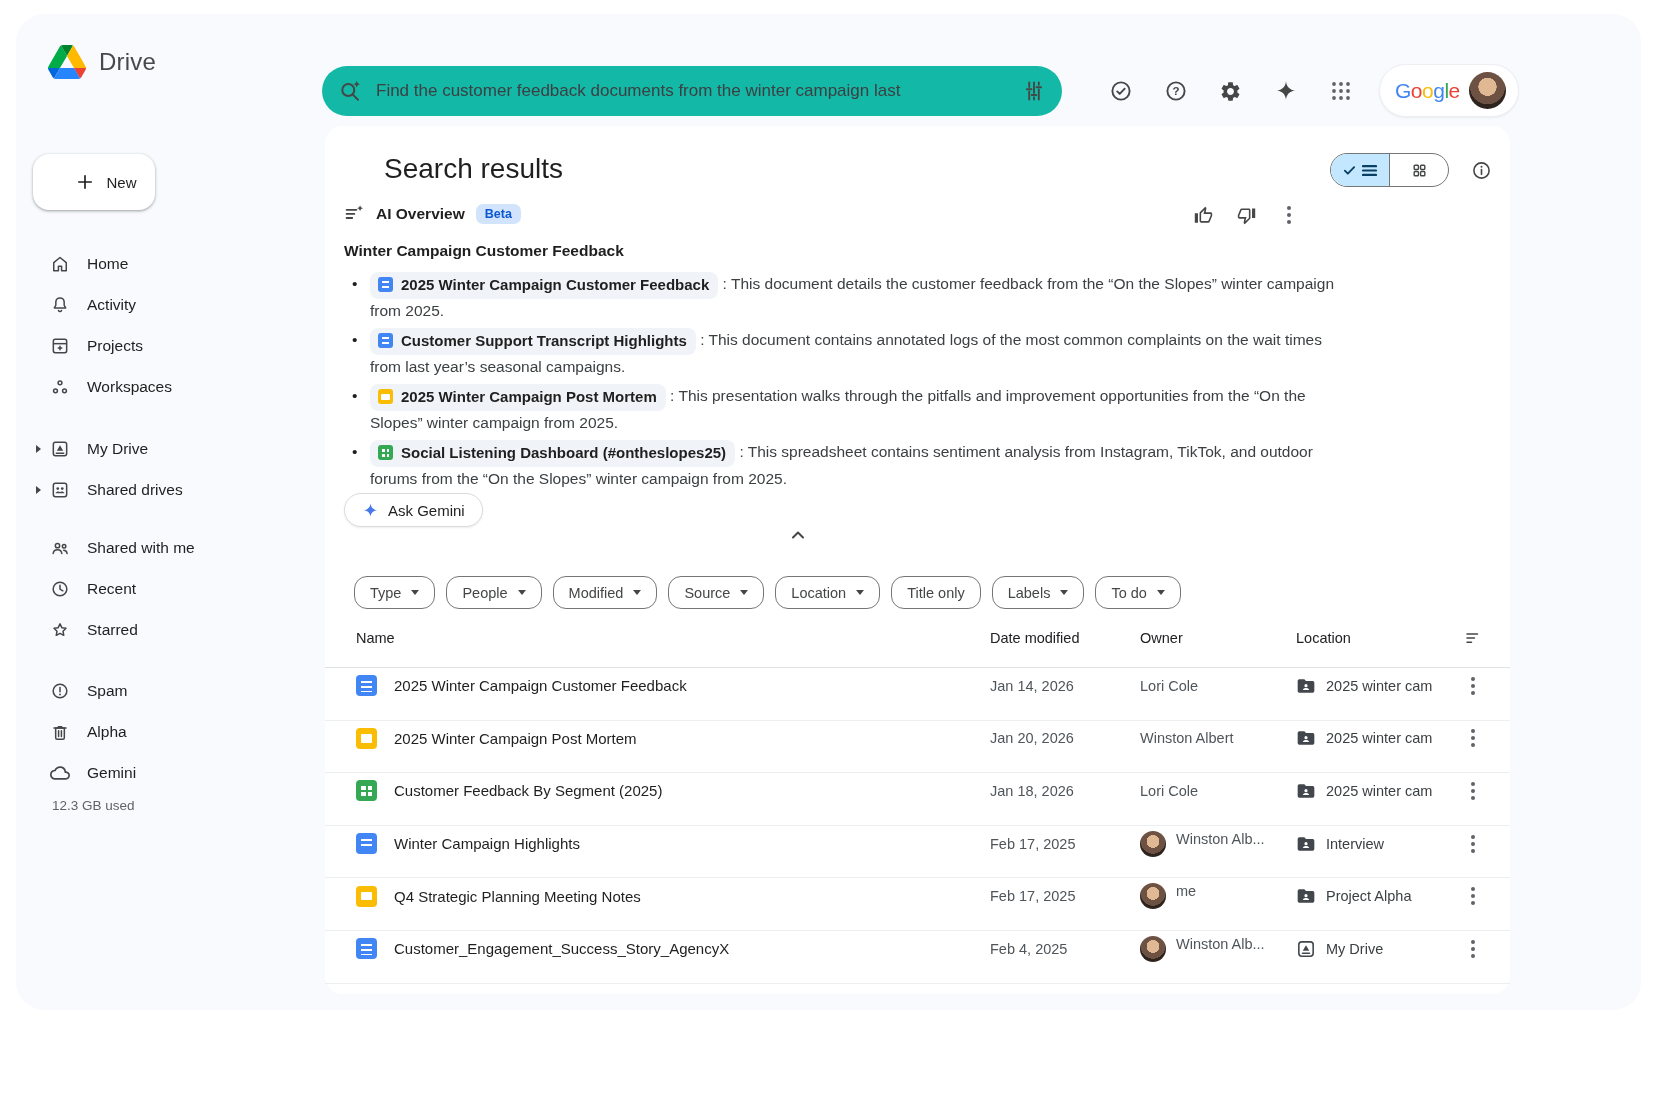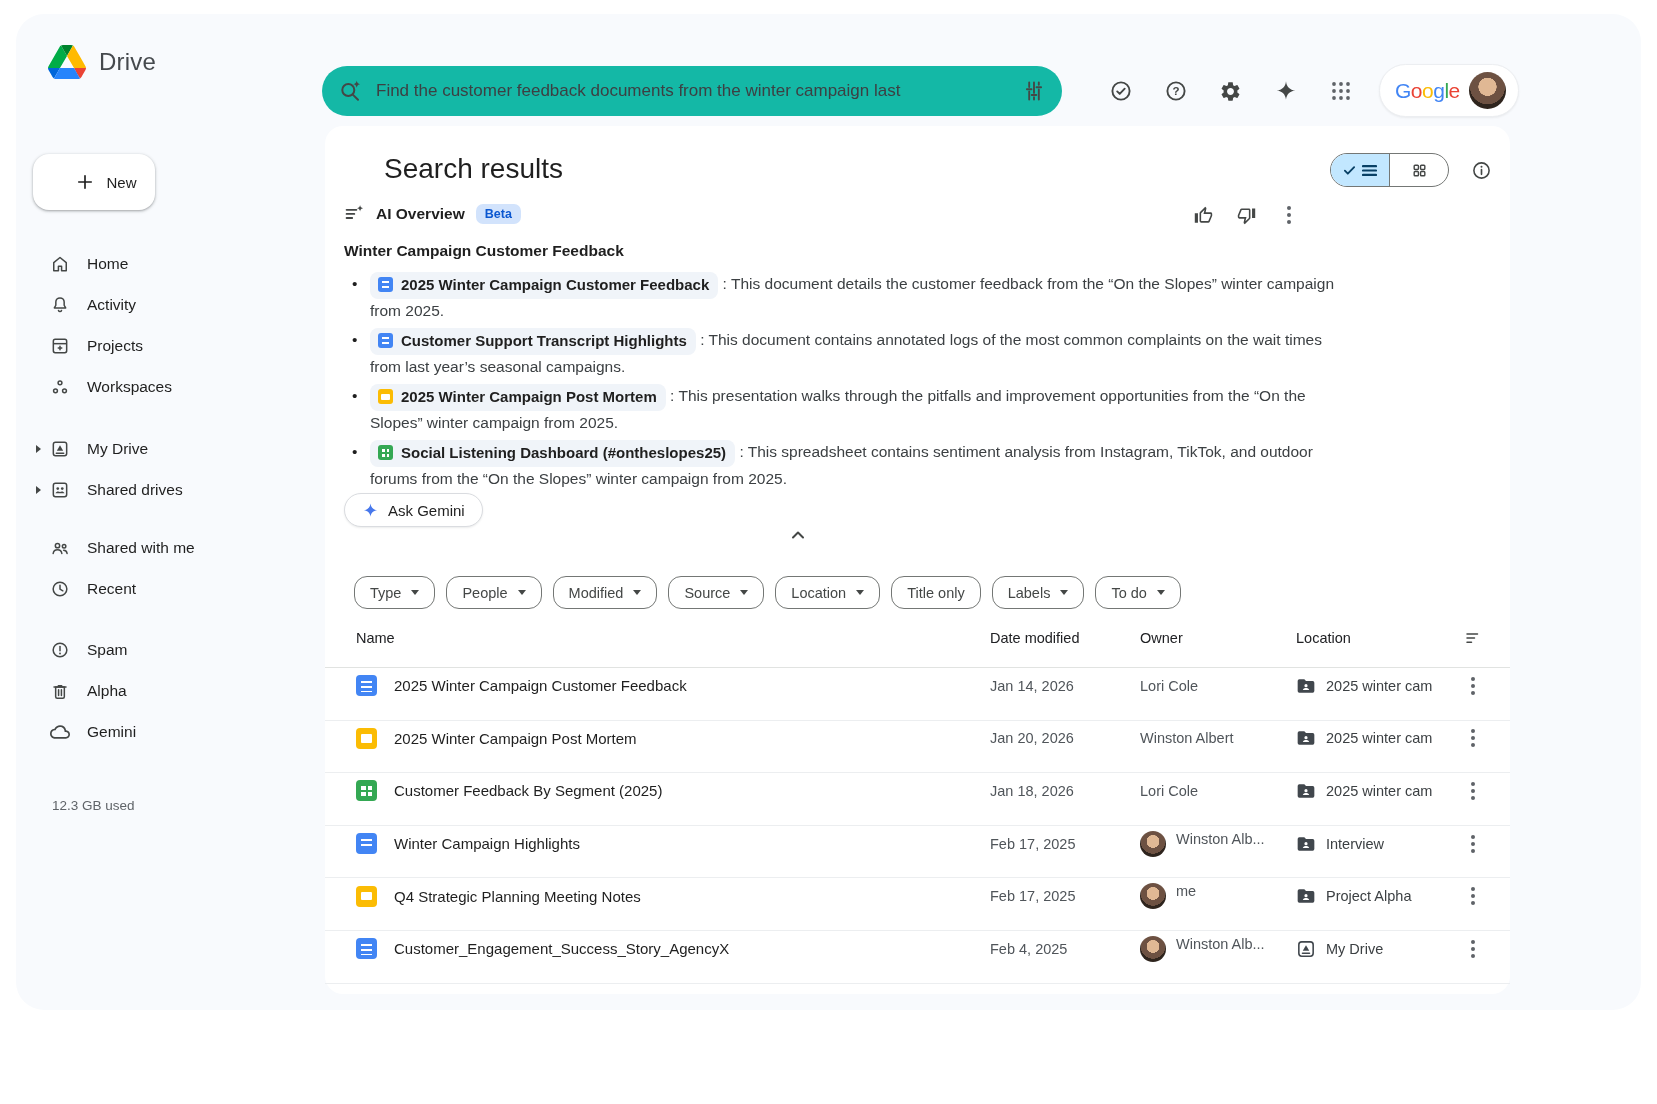--- a/index.html
+++ b/index.html
@@ -250,20 +250,26 @@
               <path d="M16.4 14.7c2.3.1 3.8 1.4 4.1 3.9"></path>
             </svg>
           <span>Shared with me</span>
         </div>
         <div class="nav-item">
           <svg width="20" height="20" viewBox="0 0 24 24" fill="none" stroke="#444746" stroke-width="1.8" stroke-linecap="round">
               <circle cx="12" cy="12" r="8.2"></circle>
               <path d="M12 7.4v4.8l3.4 2"></path>
             </svg>
           <span>Recent</span>
+        </div>
+        <div class="nav-item">
+          <svg width="20" height="20" viewBox="0 0 24 24" fill="none" stroke="#444746" stroke-width="1.8" stroke-linejoin="round">
+              <path d="M12 4.6l2.2 4.6 5 .7-3.6 3.5.9 5-4.5-2.4-4.5 2.4.9-5-3.6-3.5 5-.7z"></path>
+            </svg>
+          <span>Starred</span>
         </div>
       </div>
 
       <div class="nav-group g4">
         <div class="nav-item">
           <svg width="20" height="20" viewBox="0 0 24 24" fill="none" stroke="#444746" stroke-width="1.8" stroke-linecap="round">
               <circle cx="12" cy="12" r="8.2"></circle>
               <path d="M12 7.8v5"></path>
               <circle cx="12" cy="16.2" r="1.1" fill="#444746" stroke="none"></circle>
             </svg>

